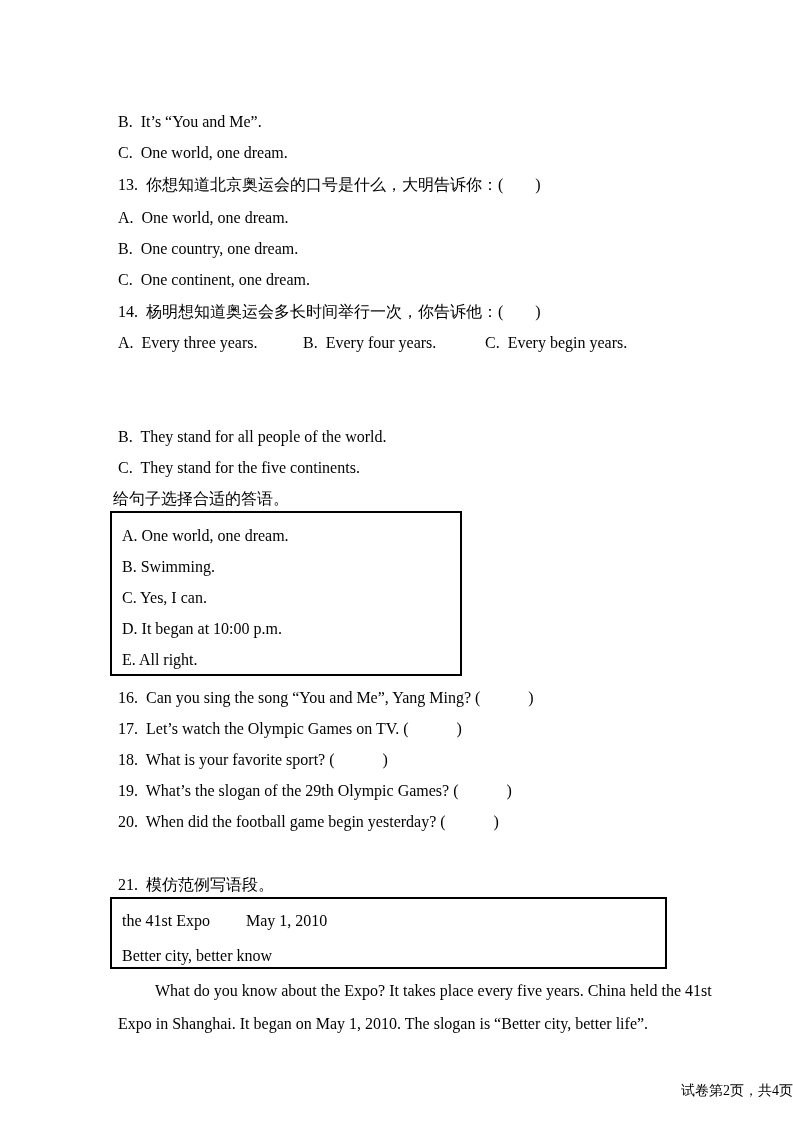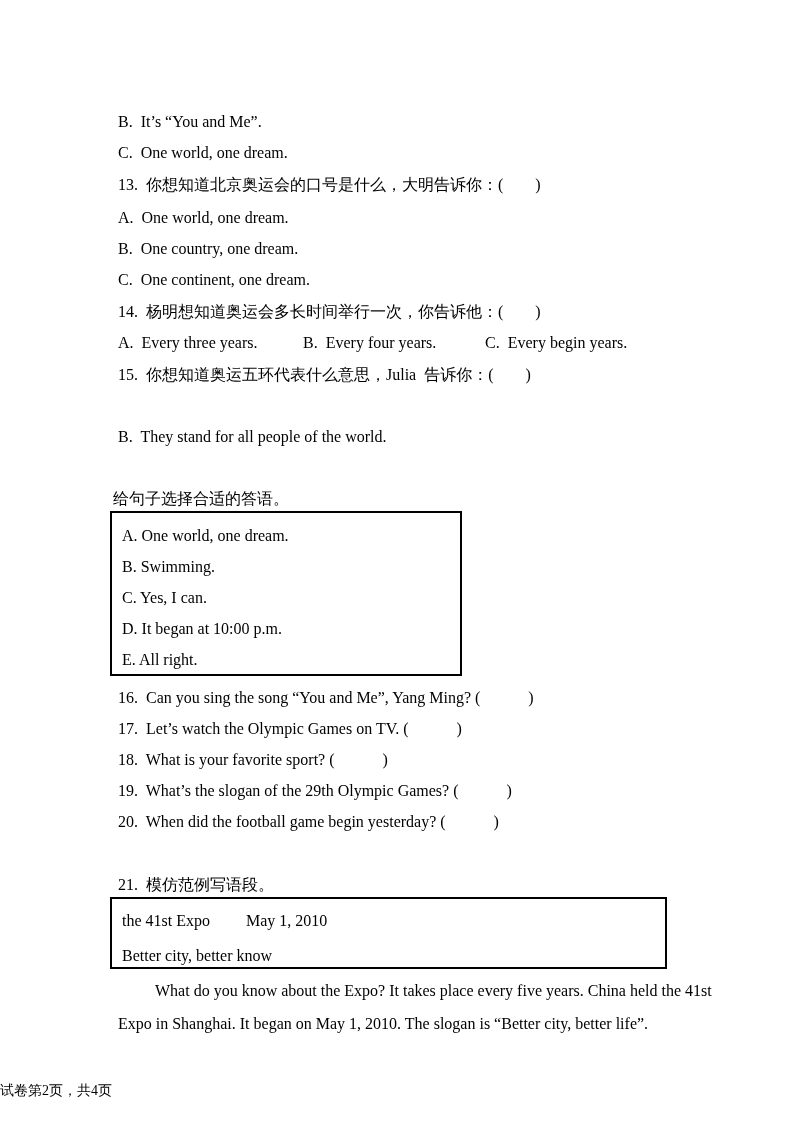--- a/index.html
+++ b/index.html
@@ -22,21 +22,21 @@
   .box {
     position:absolute;
     border:2px solid #000000;
     box-sizing:border-box;
     background:transparent;
   }
   .footer {
     position:absolute;
     left:0;
     width:100%;
-    text-align:left;
+    text-align:right;
     font-size:14px;
     white-space:pre;
   }
 </style>
 </head>
 <body>
 
 <div class="page">
 
   <div class="ln" style="left:118px; top:103px">B.  It’s “You and Me”.</div>
@@ -45,22 +45,22 @@
   <div class="ln" style="left:118px; top:166px">13.  你想知道北京奥运会的口号是什么，大明告诉你：(        )</div>
   <div class="ln" style="left:118px; top:199px">A.  One world, one dream.</div>
   <div class="ln" style="left:118px; top:261px">C.  One continent, one dream.</div>
   <div class="ln" style="left:118px; top:230px">B.  One country, one dream.</div>
 
   <div class="ln" style="left:118px; top:293px">14.  杨明想知道奥运会多长时间举行一次，你告诉他：(        )</div>
   <div class="ln" style="left:118px; top:324px">A.  Every three years.</div>
   <div class="ln" style="left:303px; top:324px">B.  Every four years.</div>
   <div class="ln" style="left:485px; top:324px">C.  Every begin years.</div>
 
-  <div class="ln" style="left:118px; top:356px">15.  你想知道奥运五环代表什么意思，Julia  告诉你：(        )</div>
   <div class="ln" style="left:118px; top:418px">B.  They stand for all people of the world.</div>
+  <div class="ln" style="left:118px; top:449px">C.  They stand for the five continents.</div>
 
   <div class="ln" style="left:113px; top:480px">给句子选择合适的答语。</div>
 
   <div class="box" style="left:110px; top:502px; width:352px; height:165px"></div>
   <div class="ln" style="left:122px; top:517px">A. One world, one dream.</div>
   <div class="ln" style="left:122px; top:548px">B. Swimming.</div>
   <div class="ln" style="left:122px; top:579px">C. Yes, I can.</div>
   <div class="ln" style="left:122px; top:610px">D. It began at 10:00 p.m.</div>
   <div class="ln" style="left:122px; top:641px">E. All right.</div>
 

